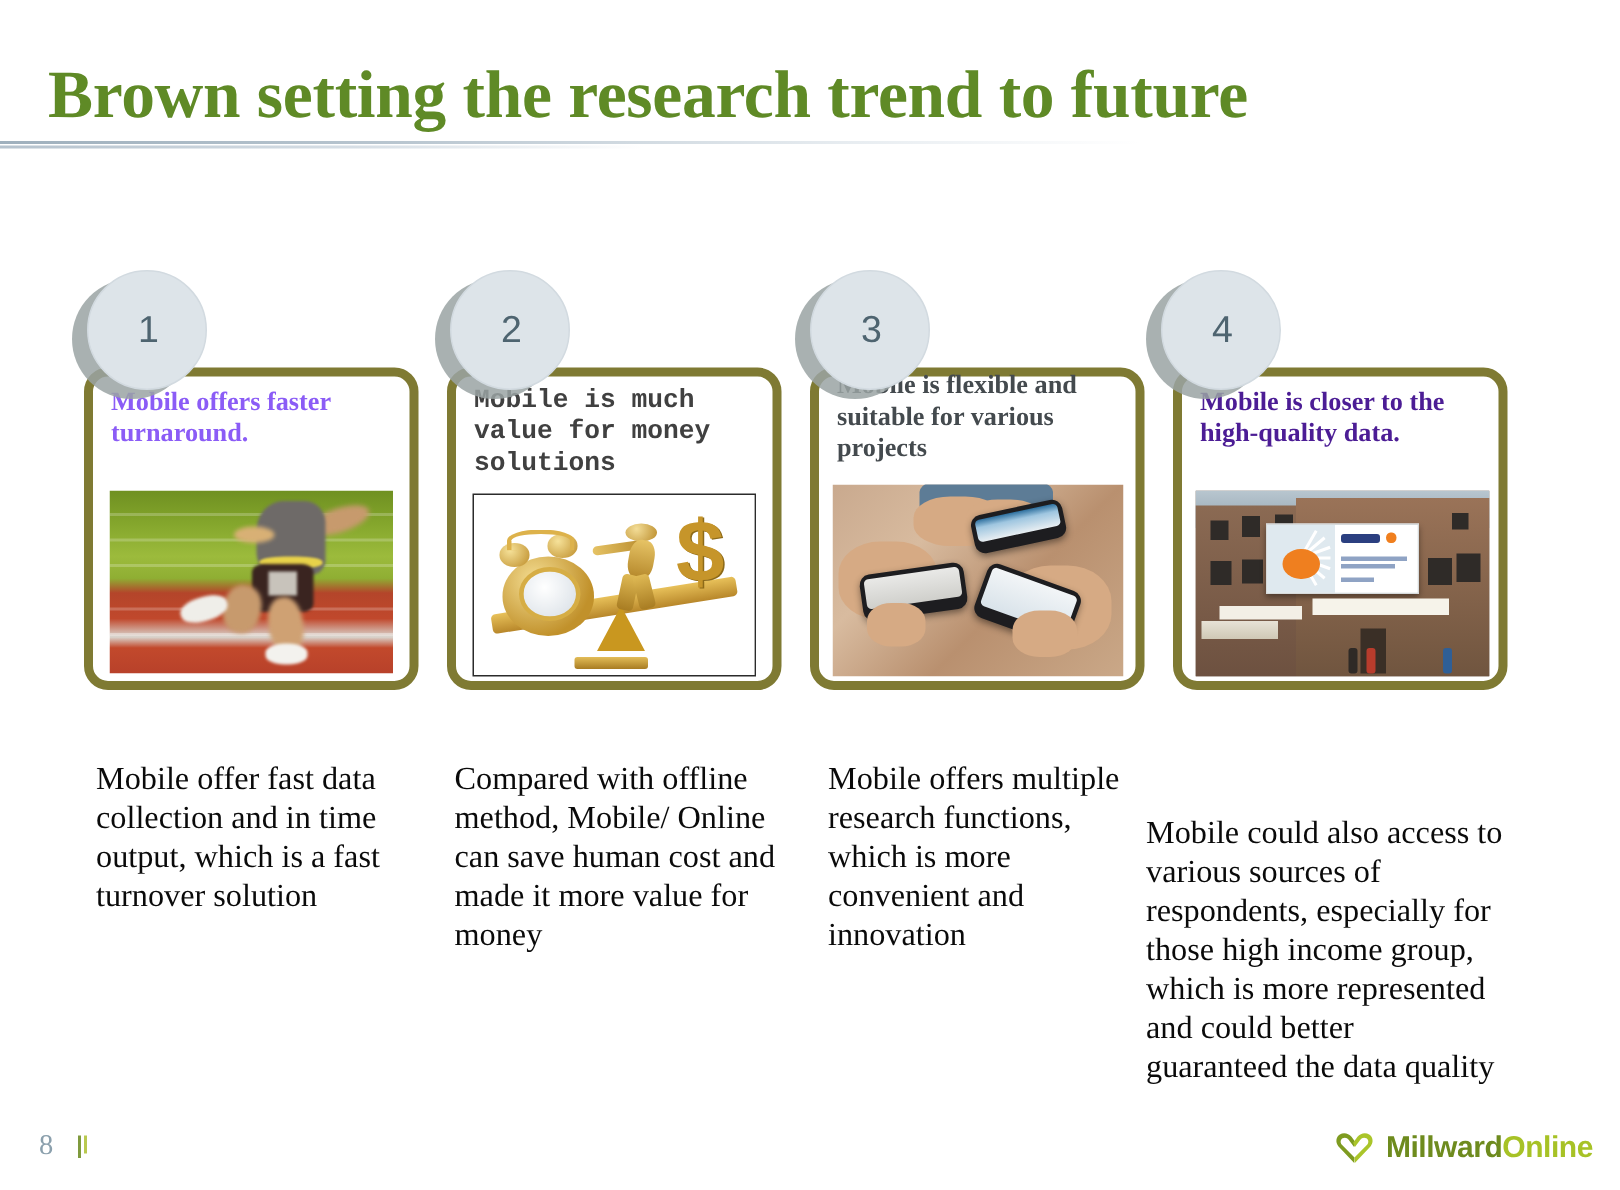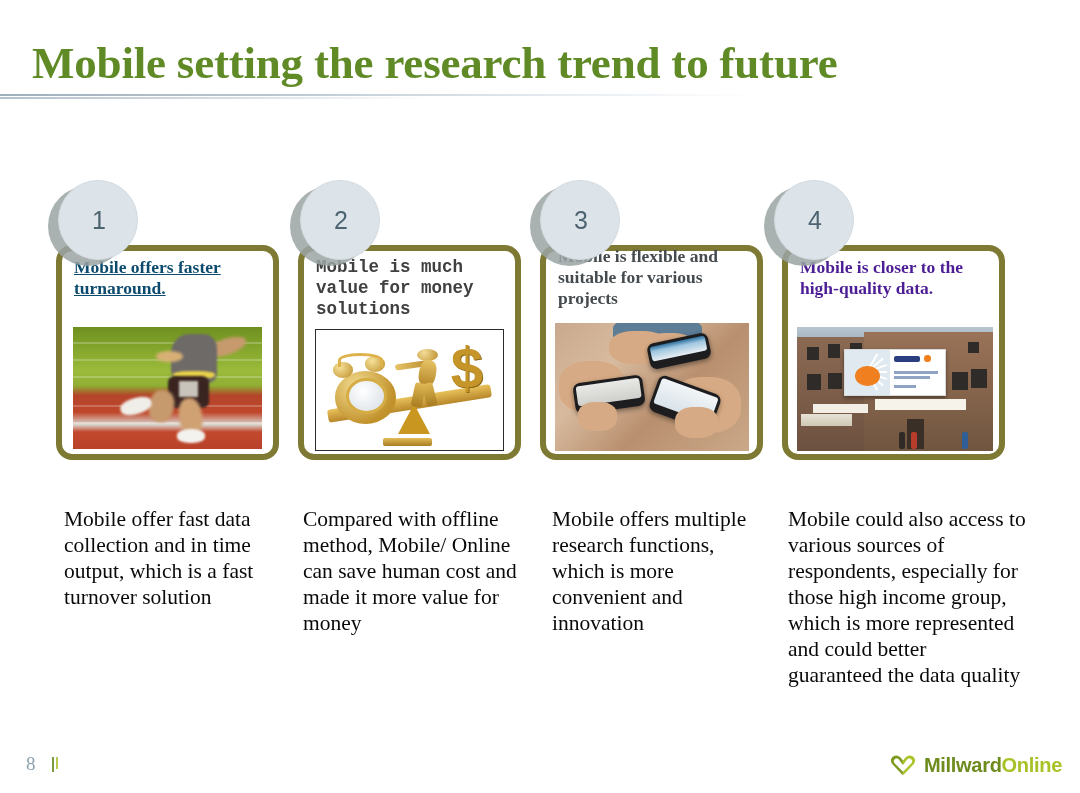--- a/index.html
+++ b/index.html
@@ -83,21 +83,21 @@
   .card-head {
     position: absolute;
     left: 12px;
     right: 8px;
     top: 6px;
     font-size: 17.5px;
     font-weight: bold;
     line-height: 21px;
     font-family: "Liberation Serif", "DejaVu Serif", serif;
   }
-  .card.c1 .card-head { color: #0c4a6e; text-decoration: underline; }
+  .card.c1 .card-head { color: #8b5cf6; }
   .card.c2 .card-head { color: #404040; font-family: Liberation Mono, monospace; }
   .card.c3 .card-head { color: #444a4e; top: -5px; }
   .card.c4 .card-head { color: #4c1d95; }
 
   .card-img {
     position: absolute;
     left: 11px;
     top: 76px;
     width: 189px;
     height: 122px;
@@ -161,21 +161,21 @@
     position: absolute;
     top: 0;
     font-size: 21.5px;
     line-height: 26px;
     color: #0a0a0a;
     font-family: "Liberation Serif", "DejaVu Serif", serif;
   }
   .body-col.p1 { left: 64px; width: 222px; }
   .body-col.p2 { left: 303px; width: 228px; }
   .body-col.p3 { left: 552px; width: 216px; }
-  .body-col.p4 { left: 788px; width: 238px; }
+  .body-col.p4 { left: 764px; width: 238px; margin-top: 36px; }
 
   
   .footer { position: absolute; left: 0; bottom: 0; width: 1080px; height: 46px; }
   .page-num {
     position: absolute;
     left: 26px; top: 6px;
     font-size: 19px;
     color: #8ba0ad;
     font-family: "Liberation Serif", "DejaVu Serif", serif;
   }
@@ -320,21 +320,21 @@
   .img-bill .door { position:absolute; left:56%; top:74%; width:9%; height:24%;
       background:#3a2f26; }
   .img-bill .person { position:absolute; bottom:2%; width:3%; height:13%; border-radius:2px; }
 </style>
 </head>
 <body>
 
 <div class="slide">
 
   <div class="title-block">
-    <div class="slide-title">Mobile setting the research trend to future</div>
+    <div class="slide-title">Brown setting the research trend to future</div>
     <div class="title-rule">
       <span class="l1"></span>
         <span class="l2"></span>
     </div>
   </div>
 
   <div class="cards">
 
     <div class="badge b1">
       <div class="shadow"></div>

